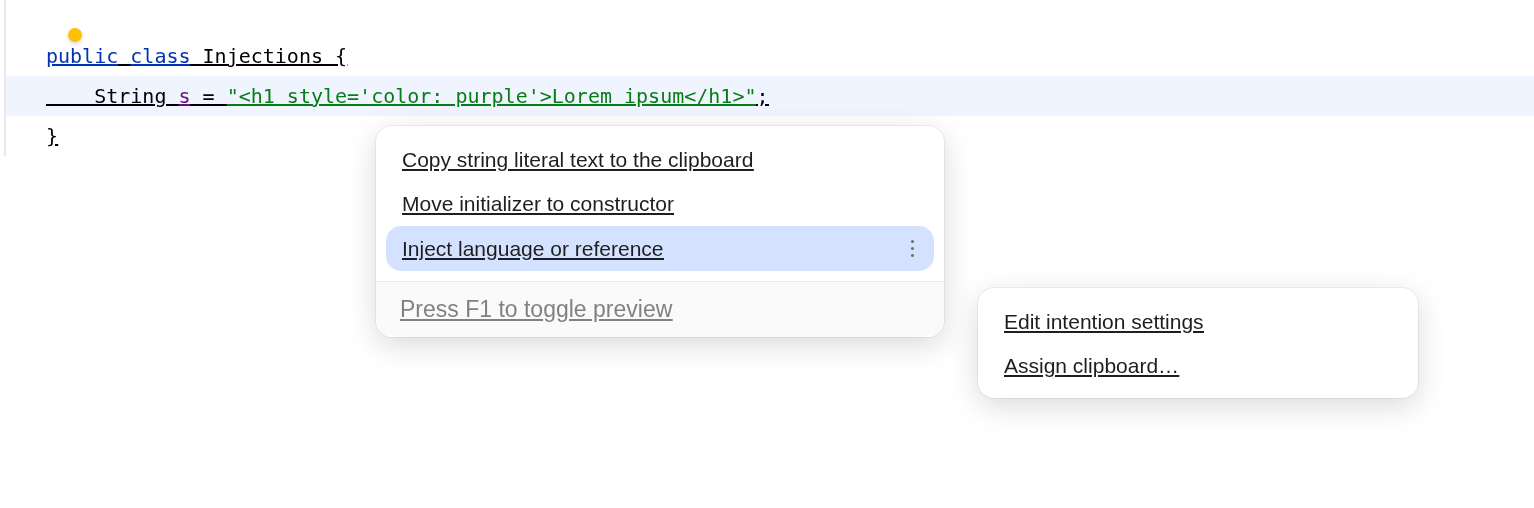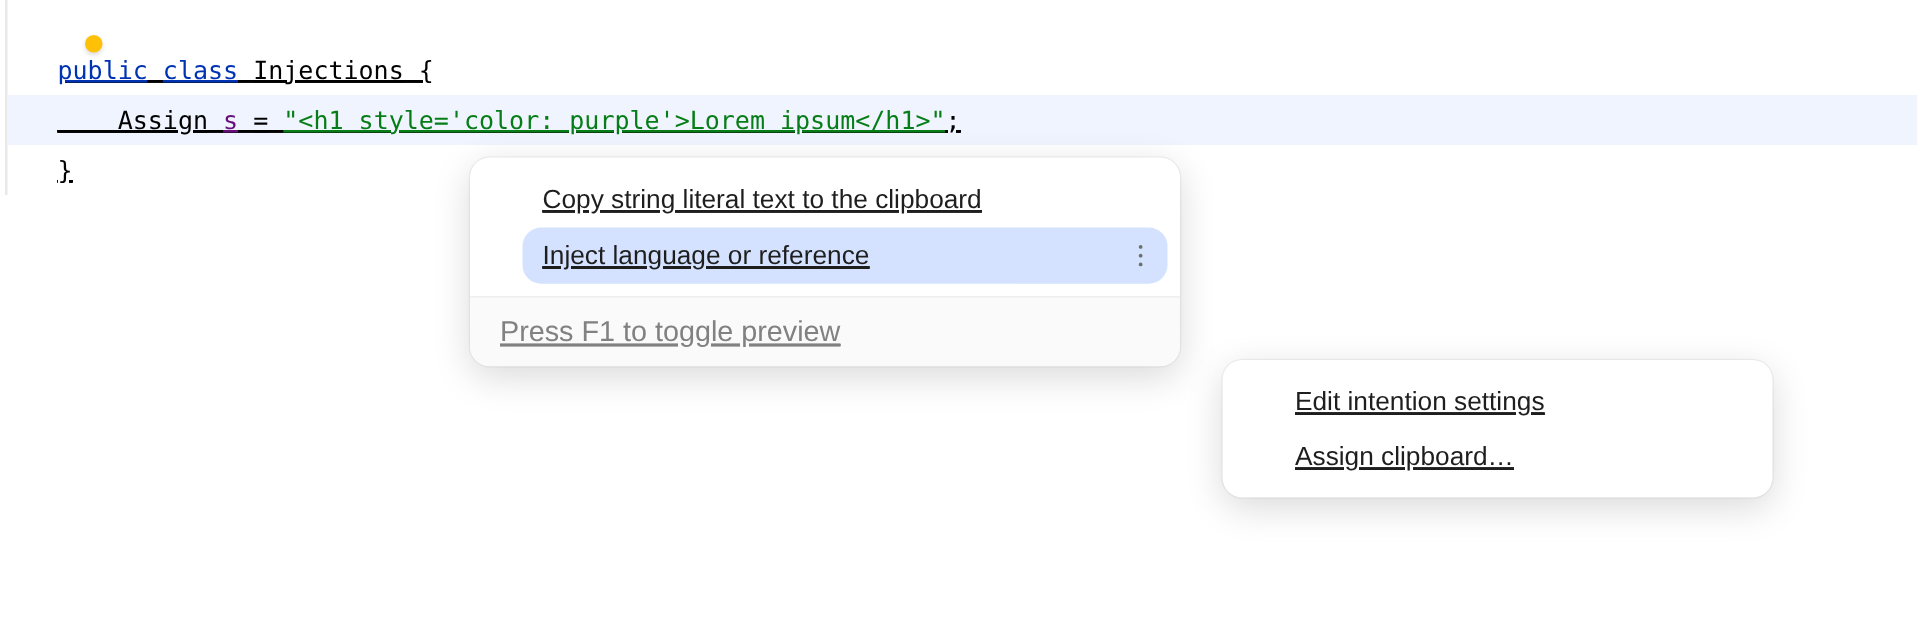--- a/index.html
+++ b/index.html
@@ -68,21 +68,20 @@
       top: 126px;
       width: 568px;
     }
     .popup-sub {
       left: 978px;
       top: 288px;
       width: 440px;
     }
     .menu-items {
       padding: 12px 10px 10px 10px;
-      margin-left: 32px;
     }
     .menu-item {
       padding: 10px 16px;
       border-radius: 8px;
       cursor: pointer;
       display: flex;
       align-items: center;
       justify-content: space-between;
     }
     .menu-item.selected {
@@ -112,29 +111,32 @@
 </head>
 <body>
 
 <div class="editor">
   <div class="bulb">
     <div class="bulb-circle"></div>
   </div>
 
   <div class="code-line"><span class="kw-public">public</span> <span class="kw-class">class</span> <span class="classname">Injections</span> <span class="brace">{</span></div>
 
-  <div class="code-line line-highlighted"><span>    </span><span class="type">Assign</span> <span class="varname">s</span> <span class="op">=</span> <span class="string">"&lt;h1 style='color: purple'&gt;Lorem ipsum&lt;/h1&gt;"</span><span class="semi">;</span></div>
+  <div class="code-line line-highlighted"><span>    </span><span class="type">String</span> <span class="varname">s</span> <span class="op">=</span> <span class="string">"&lt;h1 style='color: purple'&gt;Lorem ipsum&lt;/h1&gt;"</span><span class="semi">;</span></div>
 
   <div class="code-line"><span class="brace">}</span></div>
 </div>
 
 <div class="popup popup-main">
   <div class="menu-items">
     <div class="menu-item">
       <span>Copy string literal text to the clipboard</span>
+    </div>
+    <div class="menu-item">
+      <span>Move initializer to constructor</span>
     </div>
     <div class="menu-item selected">
       <span>Inject language or reference</span>
       <span class="more-icon">
         <span class="more-dot"></span>
           <span class="more-dot"></span>
           <span class="more-dot"></span>
       </span>
     </div>
   </div>

